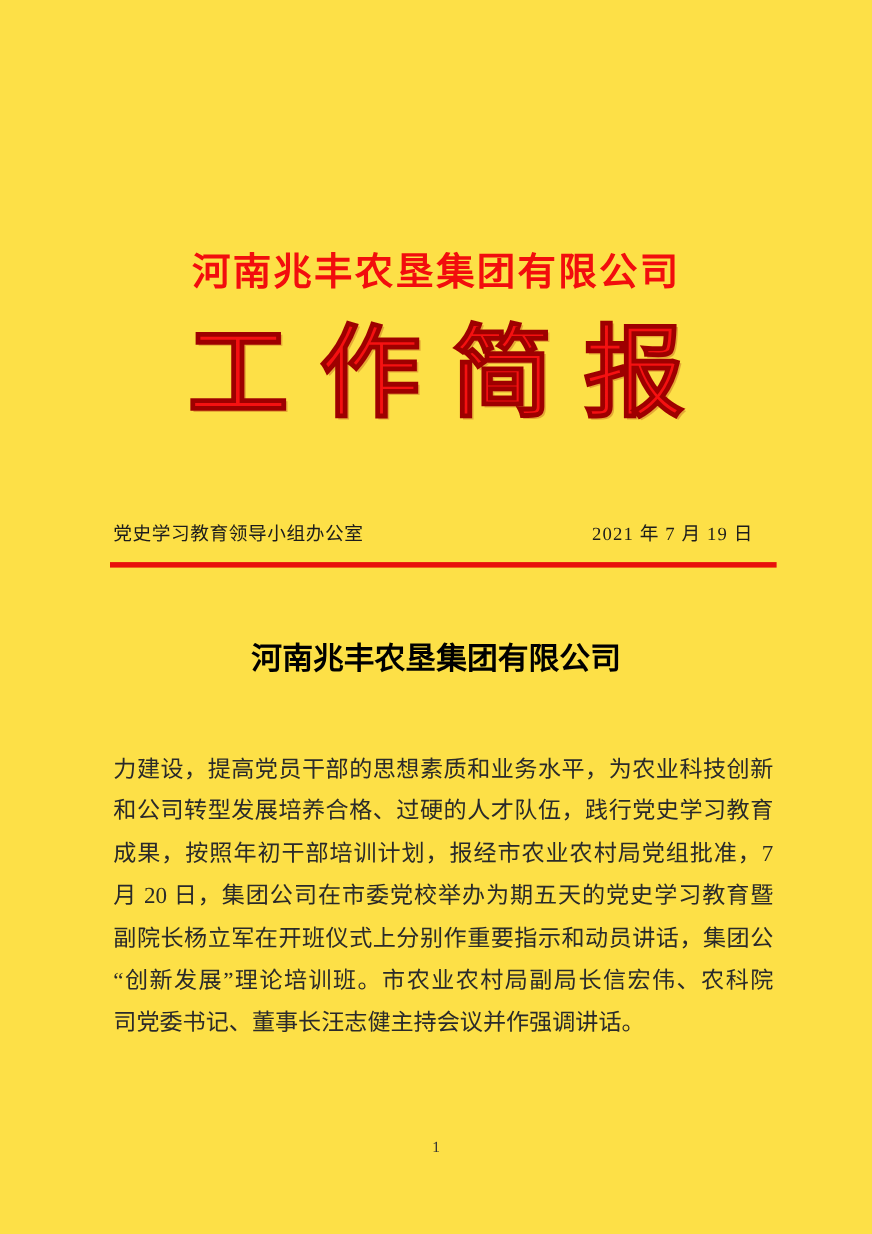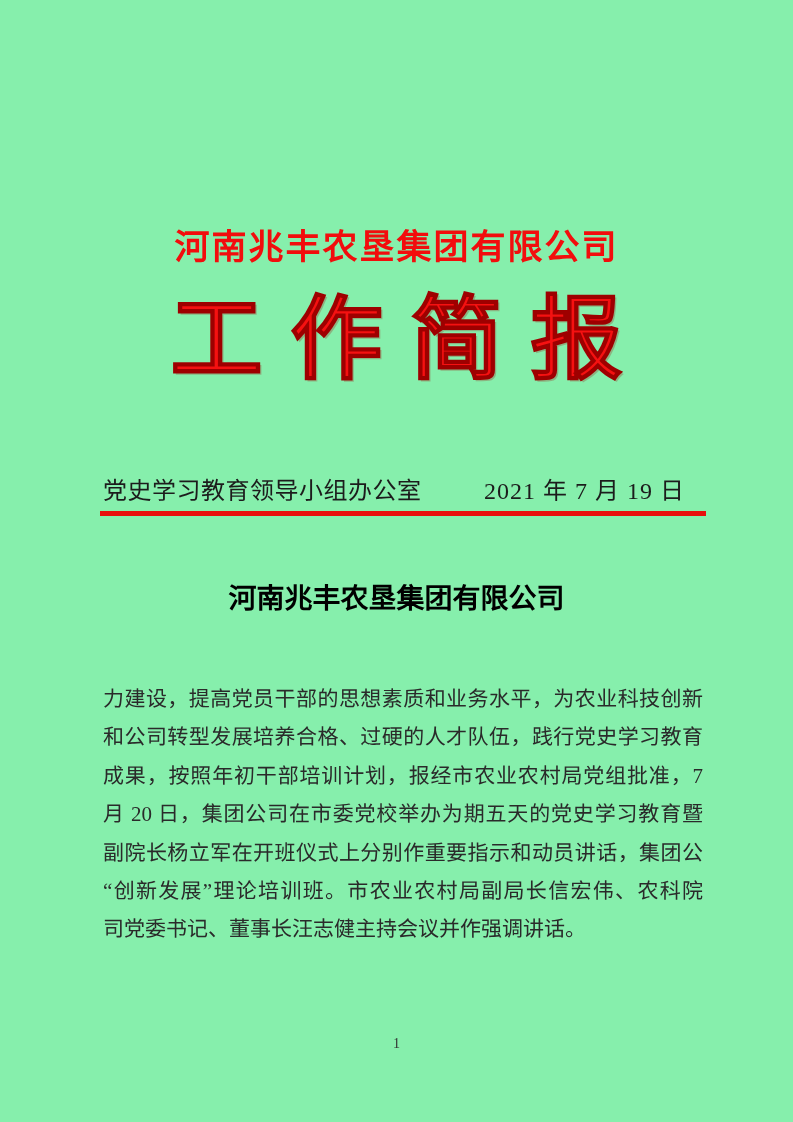--- a/index.html
+++ b/index.html
@@ -4,21 +4,21 @@
 <style>
   html, body {
     margin: 0;
     padding: 0;
     background: #ffffff;
   }
   .page {
     position: relative;
     width: 793px;
     height: 1122px;
-    background: #86efac;
+    background: #fde047;
     overflow: hidden;
     font-family: "Liberation Serif", "DejaVu Serif", serif;
     color: #1c1c1c;
   }
   
   .company-title {
     position: absolute;
     top: 218px;
     left: 0;
     right: 0;
@@ -49,21 +49,21 @@
   }
   
   .meta-row {
     position: absolute;
     top: 471px;
     left: 103px;
     width: 600px;
     display: flex;
     justify-content: space-between;
     align-items: flex-start;
-    font-size: 24px;
+    font-size: 17px;
   }
   .meta-office {
     font-family: "Liberation Sans", "DejaVu Sans", sans-serif;
     letter-spacing: 0.5px;
   }
   .meta-date {
     padding-right: 18px;
     letter-spacing: 1px;
     margin-left: 28px;
   }

